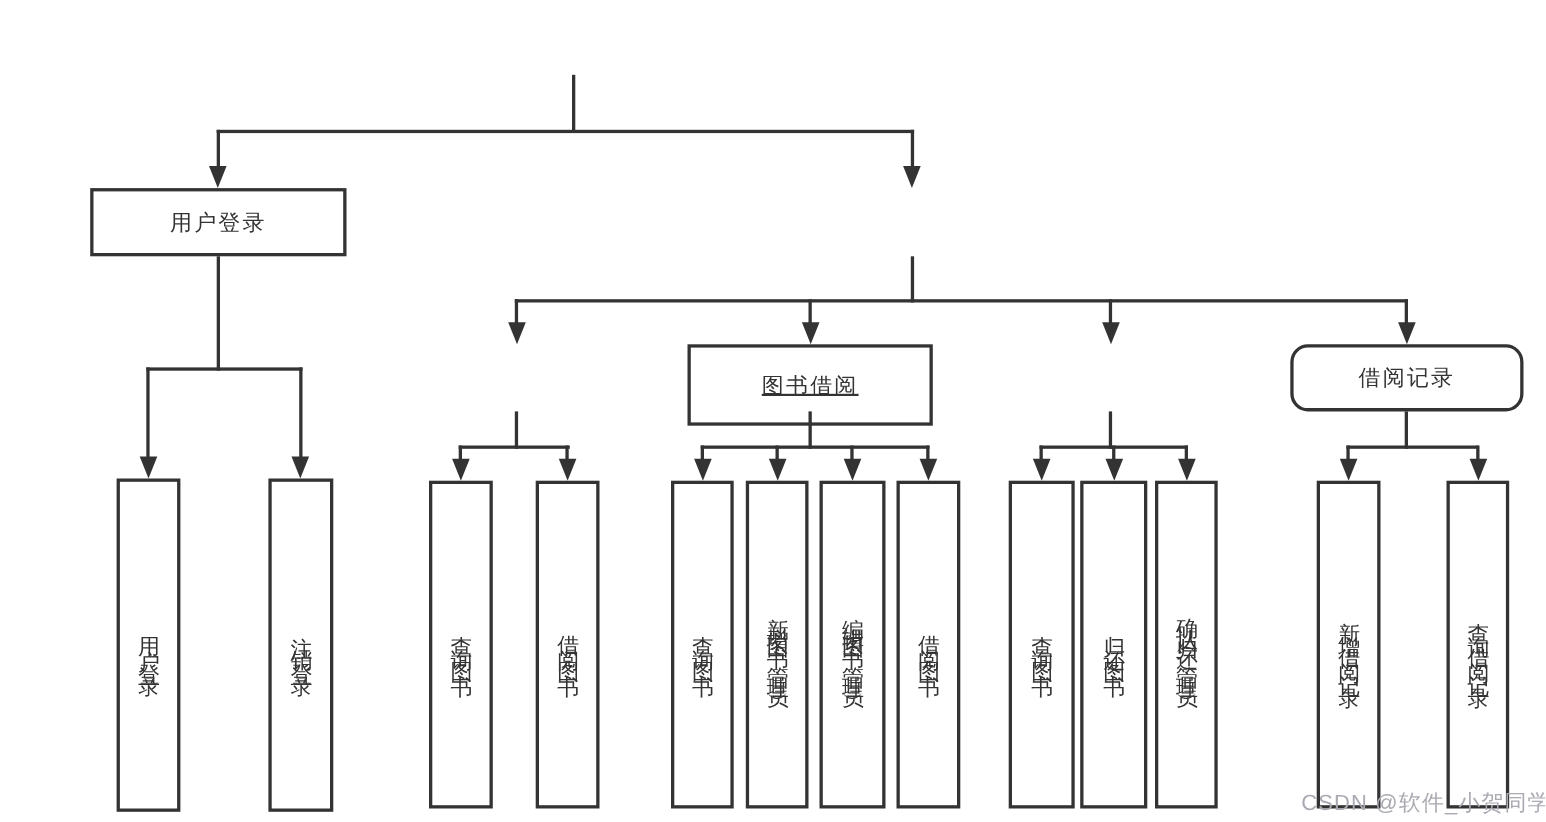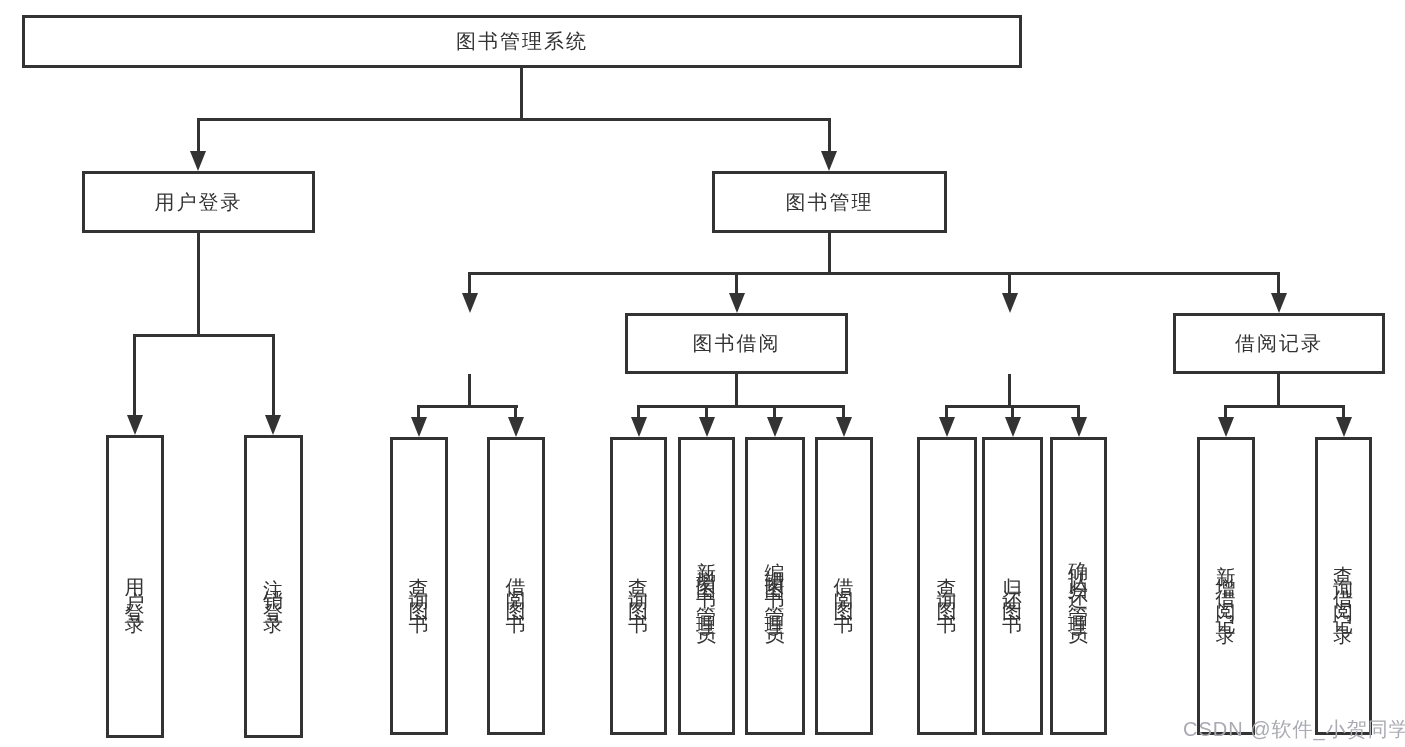--- a/index.html
+++ b/index.html
@@ -56,60 +56,54 @@
     color:#a9aab2;
     letter-spacing:1px;
     white-space:nowrap;
   }
 </style>
 </head>
 <body>
 
 <div id="stage">
 
-  <div class="box" style="left:22px;top:15px;width:1000px;height:53px;">
-    <span>图书管理系统</span>
-  </div>
 
   <div class="v" style="left:520px;top:68px;height:52px;"></div>
   <div class="h" style="left:197px;top:118px;width:634px;"></div>
   <div class="v" style="left:197px;top:118px;height:35px;"></div>
   <div class="arw" style="left:190px;top:151px;"></div>
   <div class="v" style="left:828px;top:118px;height:35px;"></div>
   <div class="arw" style="left:821px;top:151px;"></div>
 
   <div class="box" style="left:82px;top:171px;width:233px;height:62px;">
     <span>用户登录</span>
-  </div>
-  <div class="box" style="left:712px;top:171px;width:235px;height:62px;">
-    <span>图书管理</span>
   </div>
 
   <div class="v" style="left:197px;top:233px;height:104px;"></div>
   <div class="h" style="left:133px;top:334px;width:142px;"></div>
   <div class="v" style="left:133px;top:334px;height:83px;"></div>
   <div class="arw" style="left:127px;top:415px;"></div>
   <div class="v" style="left:272px;top:334px;height:83px;"></div>
   <div class="arw" style="left:265px;top:415px;"></div>
 
   <div class="v" style="left:828px;top:233px;height:42px;"></div>
   <div class="h" style="left:468px;top:272px;width:812px;"></div>
   <div class="v" style="left:468px;top:272px;height:23px;"></div>
   <div class="arw" style="left:462px;top:293px;"></div>
   <div class="v" style="left:735px;top:272px;height:23px;"></div>
   <div class="arw" style="left:729px;top:293px;"></div>
   <div class="v" style="left:1008px;top:272px;height:23px;"></div>
   <div class="arw" style="left:1002px;top:293px;"></div>
   <div class="v" style="left:1277px;top:272px;height:23px;"></div>
   <div class="arw" style="left:1271px;top:293px;"></div>
 
-  <div class="box" style="left:625px;top:313px;width:223px;height:61px;">
+  <div class="box" style="left:625px;top:313px;width:223px;height:74px;text-decoration:underline;">
     <span>图书借阅</span>
   </div>
-  <div class="box" style="left:1173px;top:313px;width:212px;height:61px;">
+  <div class="box" style="left:1173px;top:313px;width:212px;height:61px;border-radius:16px;">
     <span>借阅记录</span>
   </div>
 
   <div class="v" style="left:468px;top:374px;height:34px;"></div>
   <div class="h" style="left:417px;top:405px;width:101px;"></div>
   <div class="v" style="left:417px;top:405px;height:14px;"></div>
   <div class="arw" style="left:411px;top:417px;"></div>
   <div class="v" style="left:514px;top:405px;height:14px;"></div>
   <div class="arw" style="left:508px;top:417px;"></div>
 

